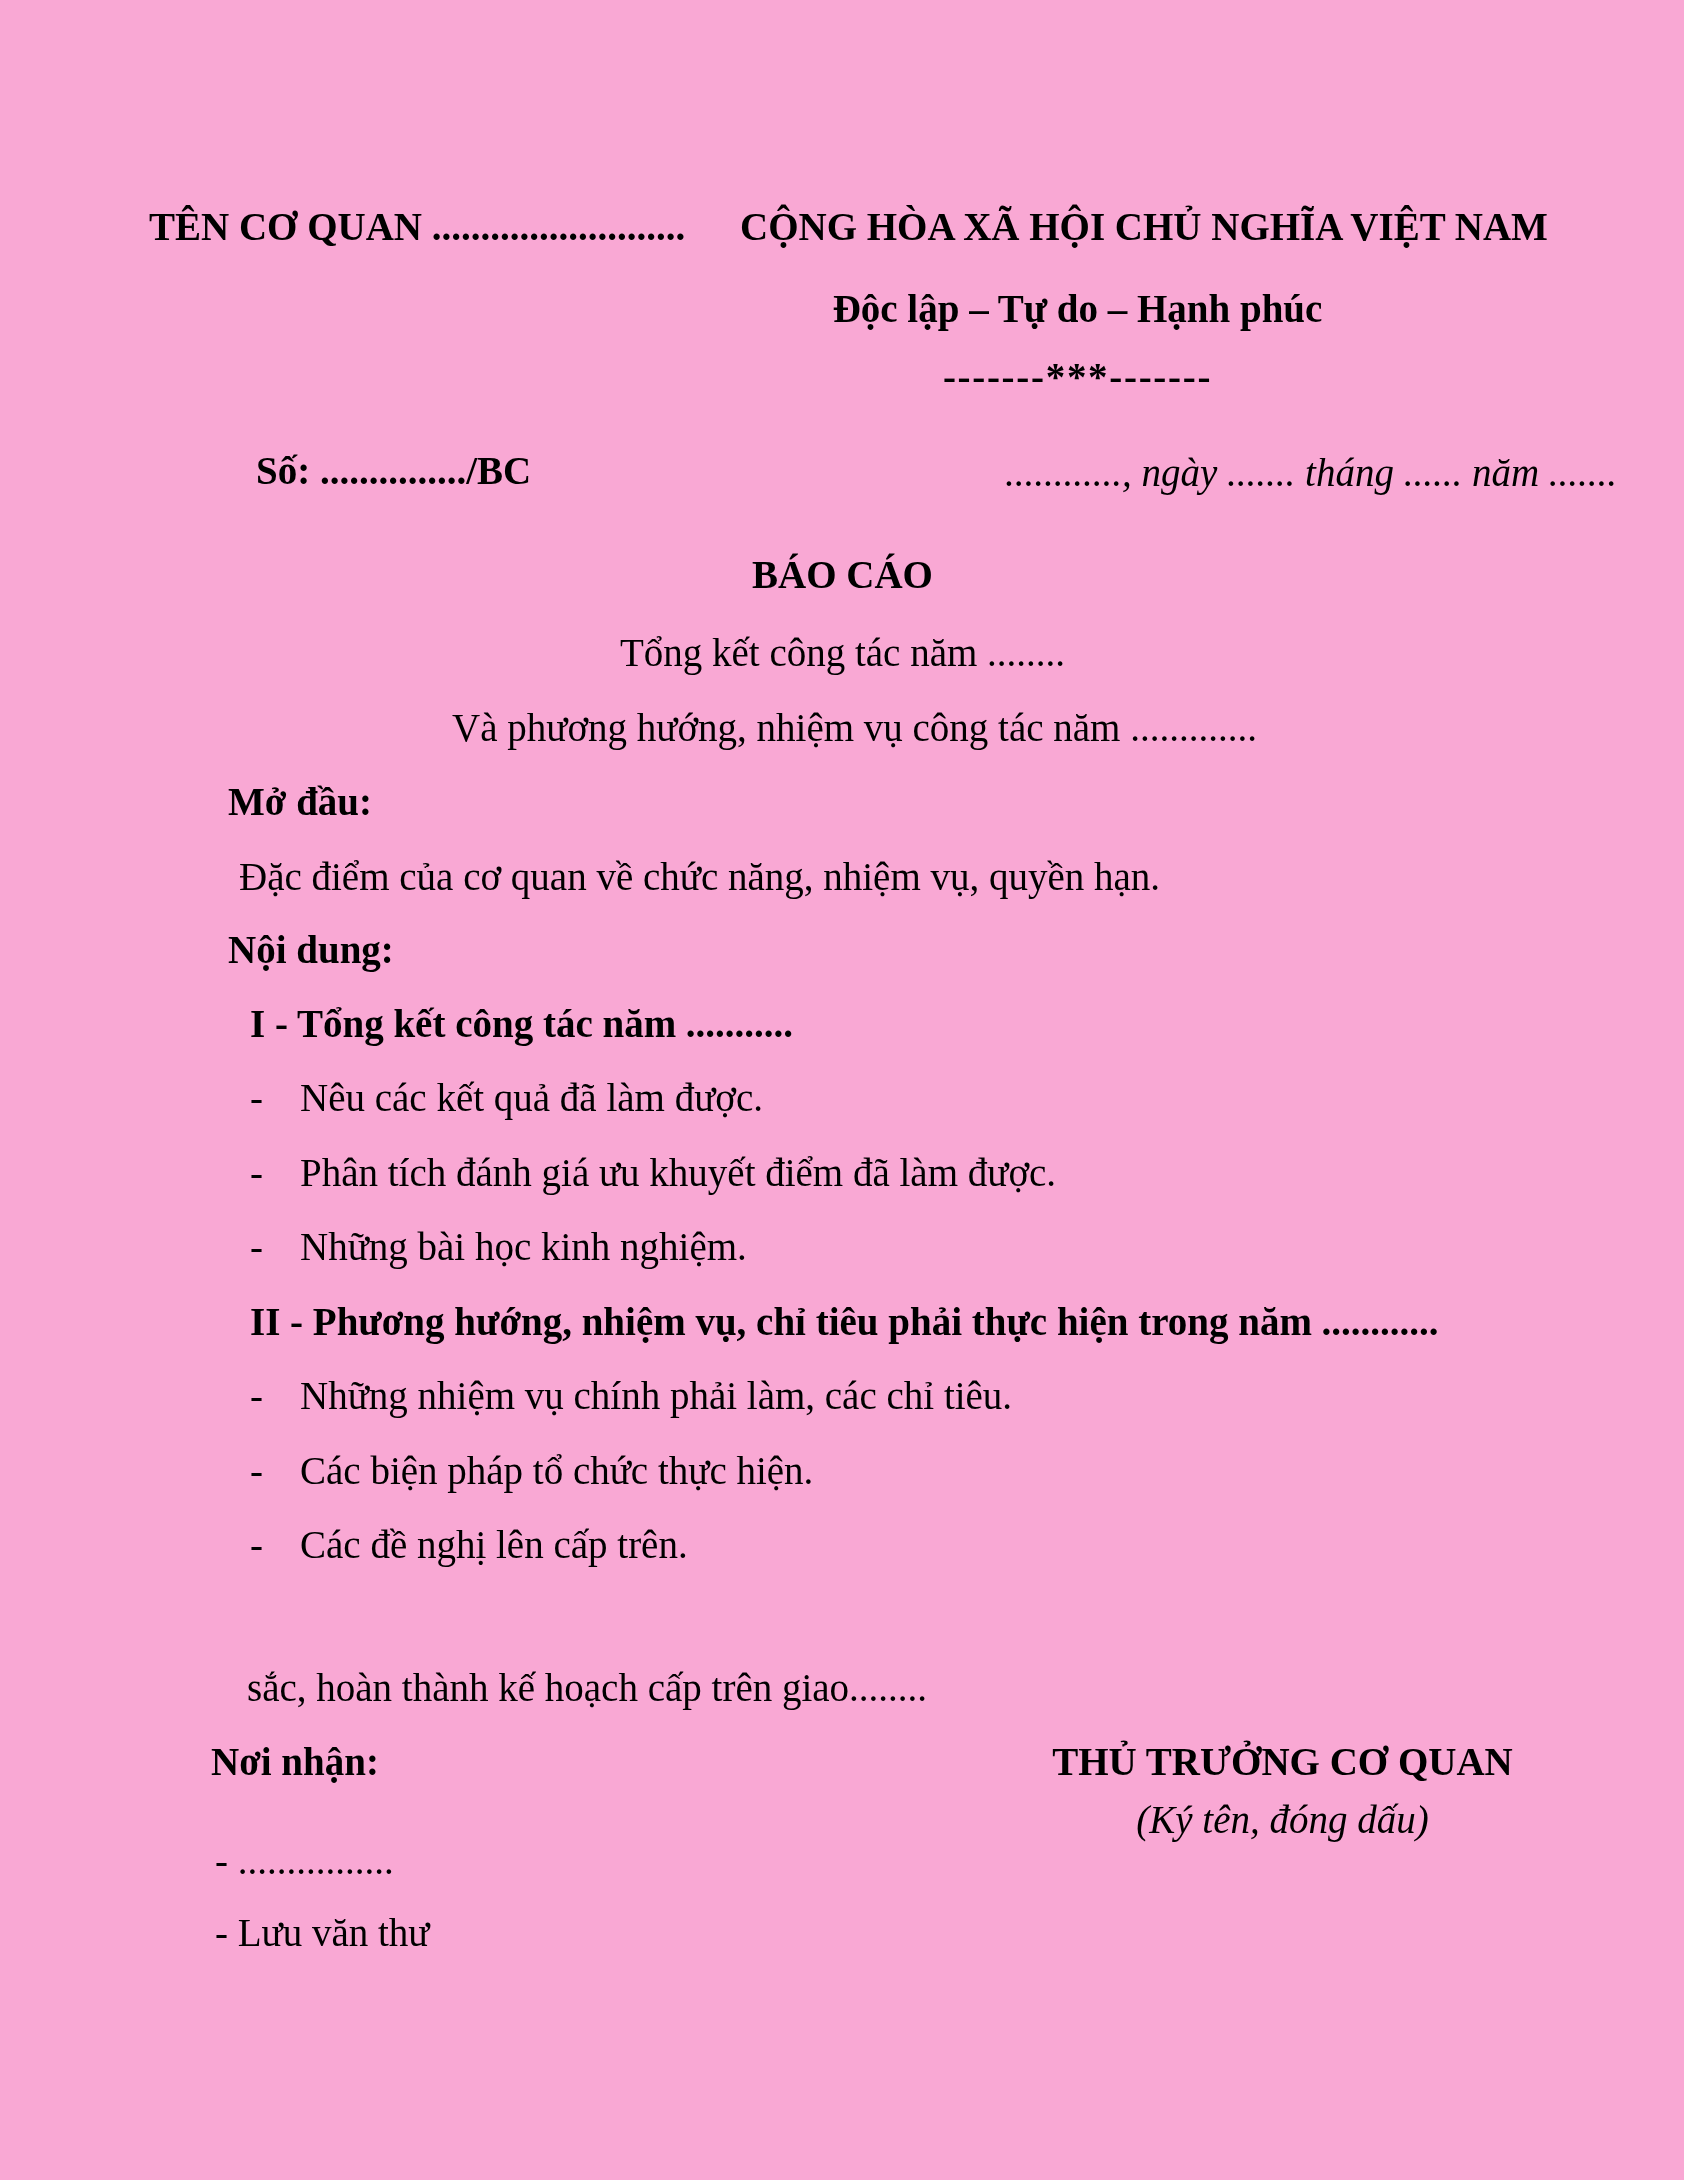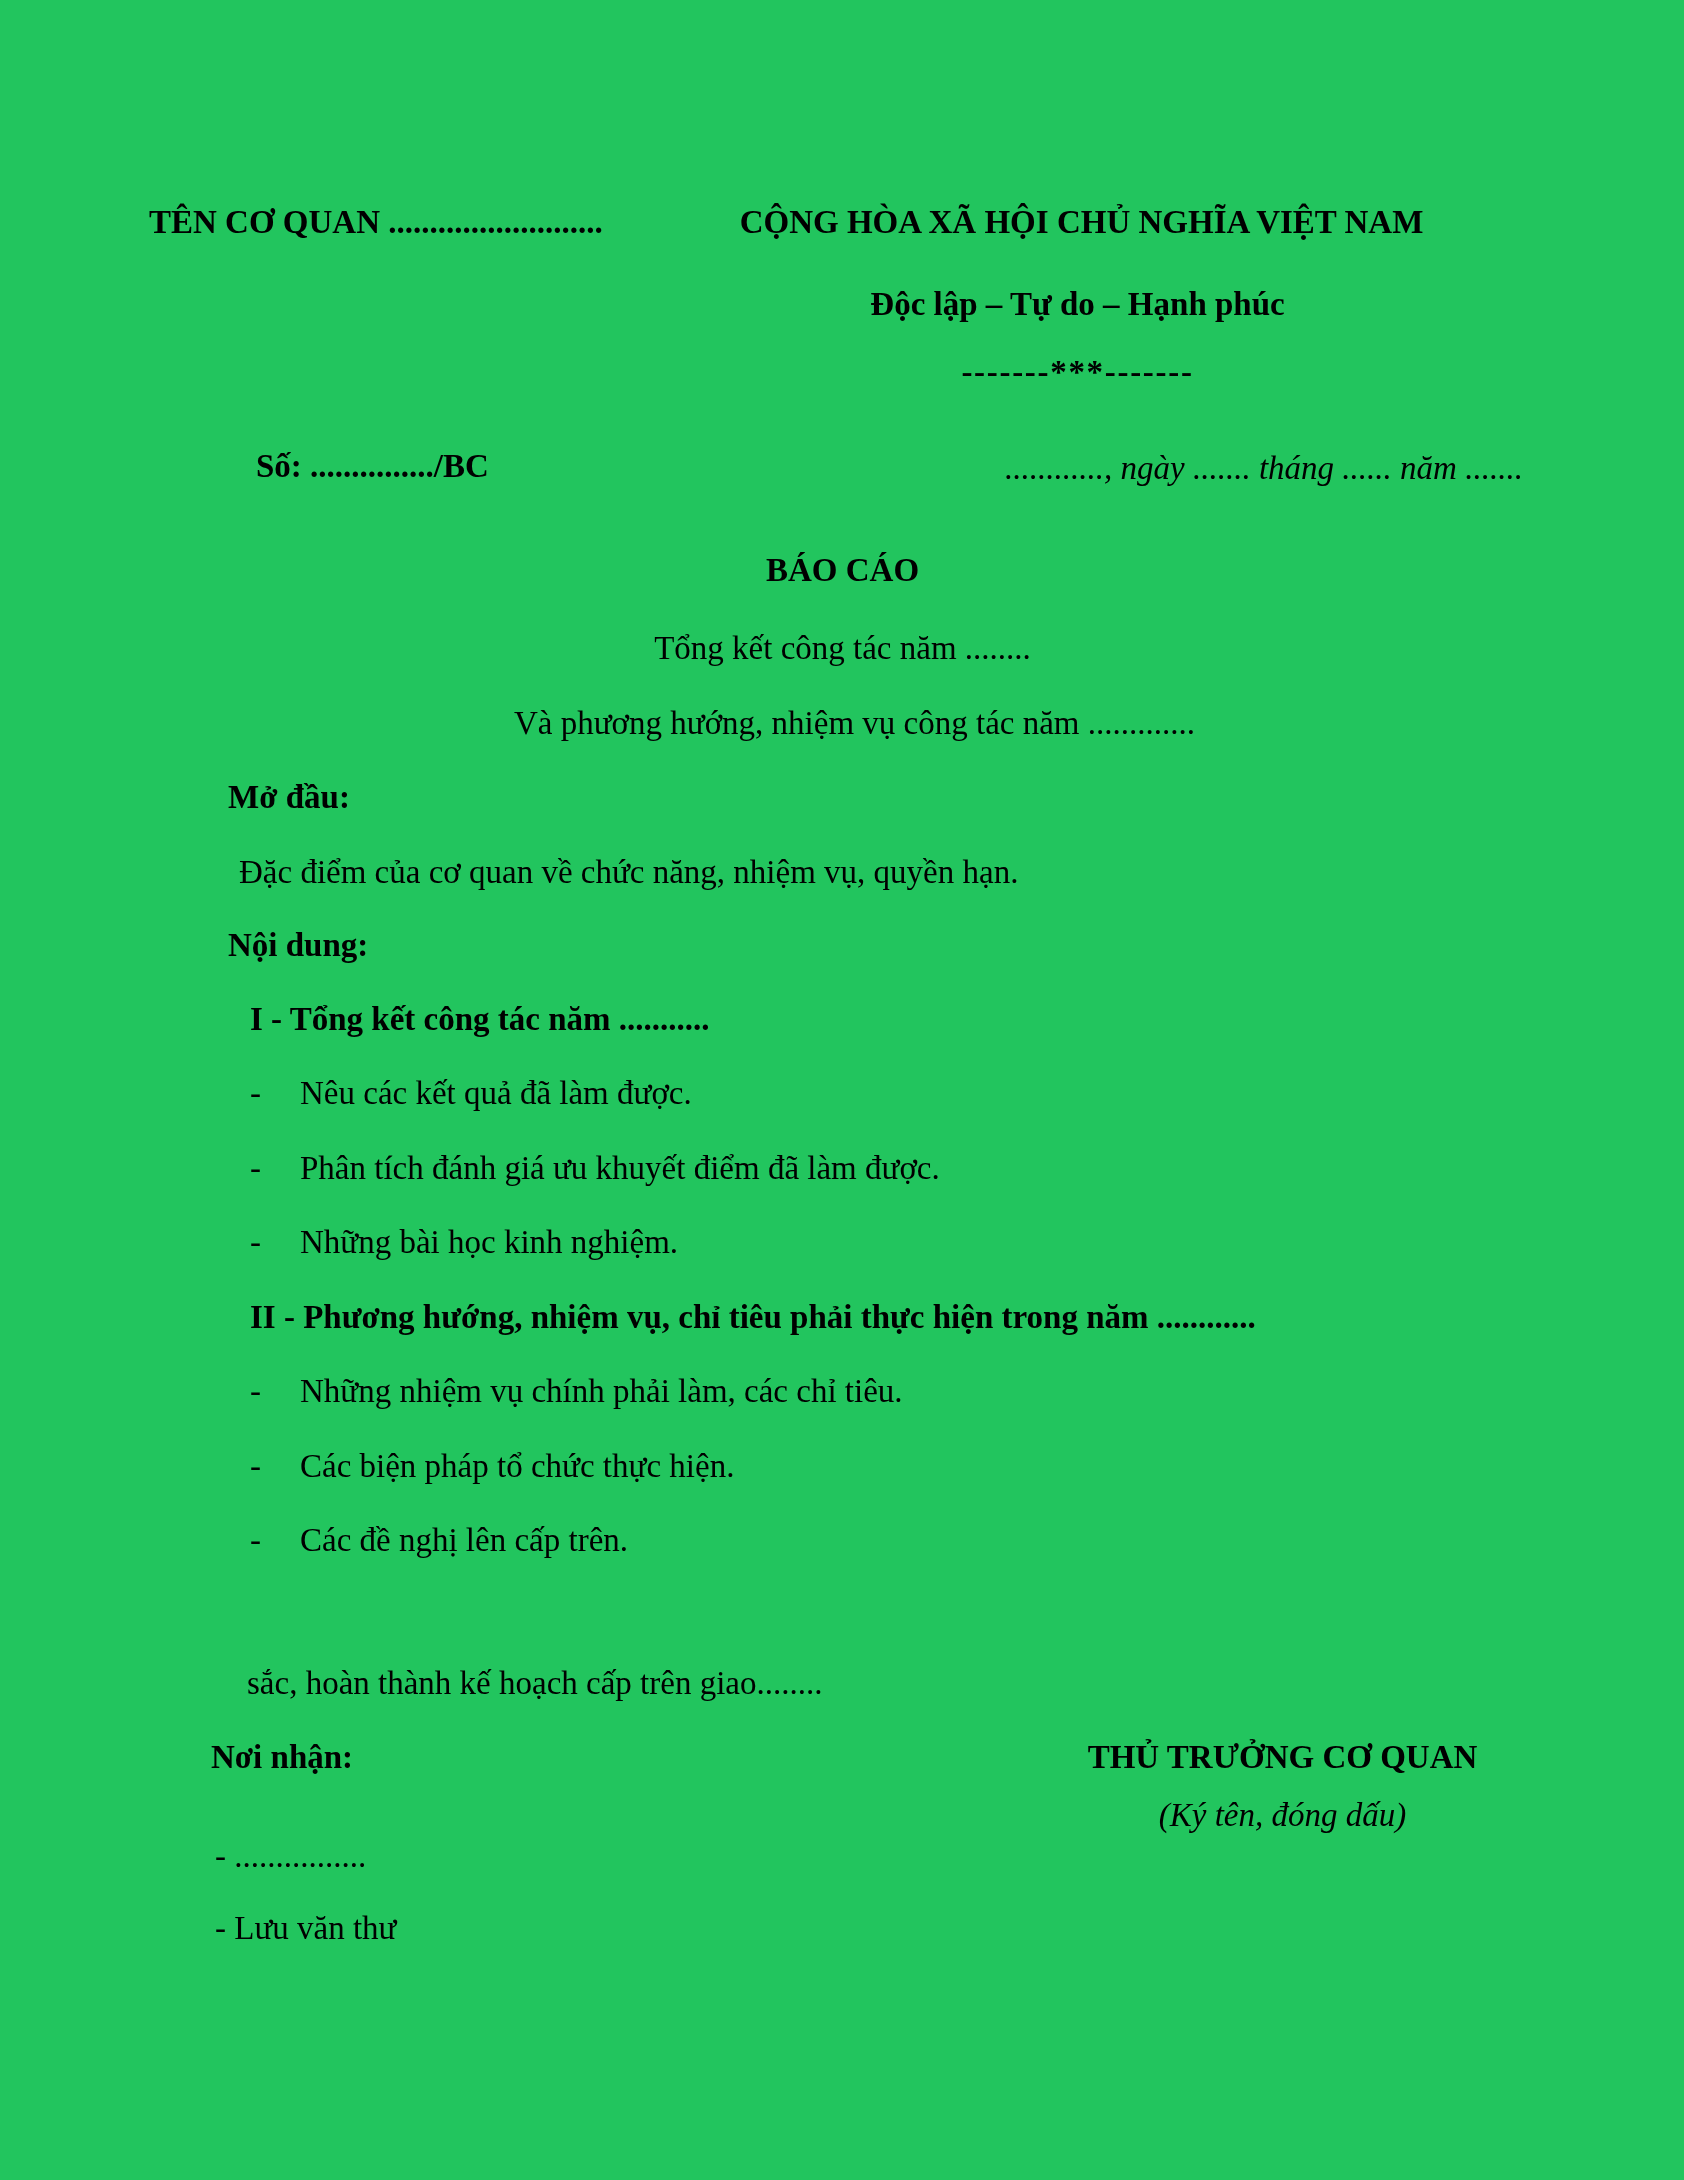--- a/index.html
+++ b/index.html
@@ -4,35 +4,35 @@
 <style>
   html, body {
     margin: 0;
     padding: 0;
     background: #ffffff;
   }
   .page {
     position: relative;
     width: 1685px;
     height: 2181px;
-    background: #22c55e;
+    background: #f9a8d4;
     font-family: "Liberation Serif", "DejaVu Serif", serif;
-    font-size: 33px;
+    font-size: 39px;
     color: #000000;
     overflow: hidden;
   }
   .abs { position: absolute; white-space: nowrap; }
   .b   { font-weight: bold; }
   .i   { font-style: italic; }
   .center { text-align: center; }
 
   
   .org-name        { left: 149px;  top: 204px; }
   .national-block  { left: 724px;  top: 204px; width: 707px; }
-  .national-title  { position: absolute; left: 4px; top: 0;    width: 100%; text-align: center; white-space: nowrap; }
+  .national-title  { position: absolute; left: 16px; top: 0;    width: 100%; text-align: center; white-space: nowrap; }
   .national-motto  { position: absolute; left: 0; top: 82px;  width: 100%; text-align: center; white-space: nowrap; }
   .header-separator{ position: absolute; left: 0; top: 150px; width: 100%; text-align: center; white-space: nowrap; letter-spacing: 1.7px; }
   .doc-number      { left: 256px;  top: 448px; }
   .date-line       { left: 1005px; top: 450px; }
 
   
   .doc-title    { left: 0; top: 552px; width: 100%; }
   .doc-subtitle1{ left: 0; top: 630px; width: 100%; }
   .doc-subtitle2{ left: 12px; top: 705px; width: 100%; }
 

